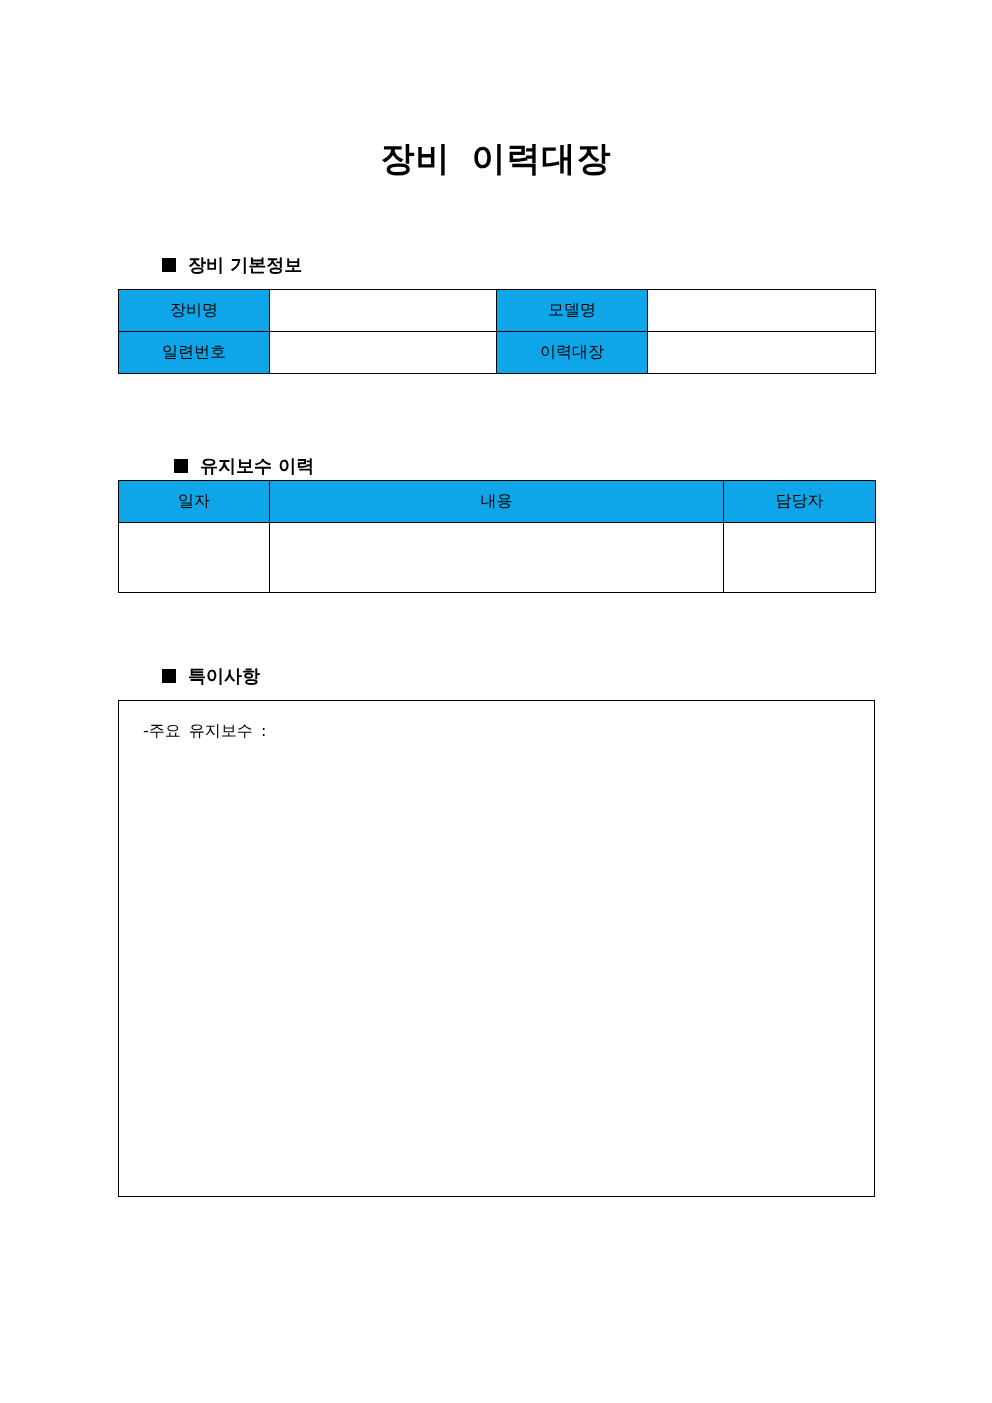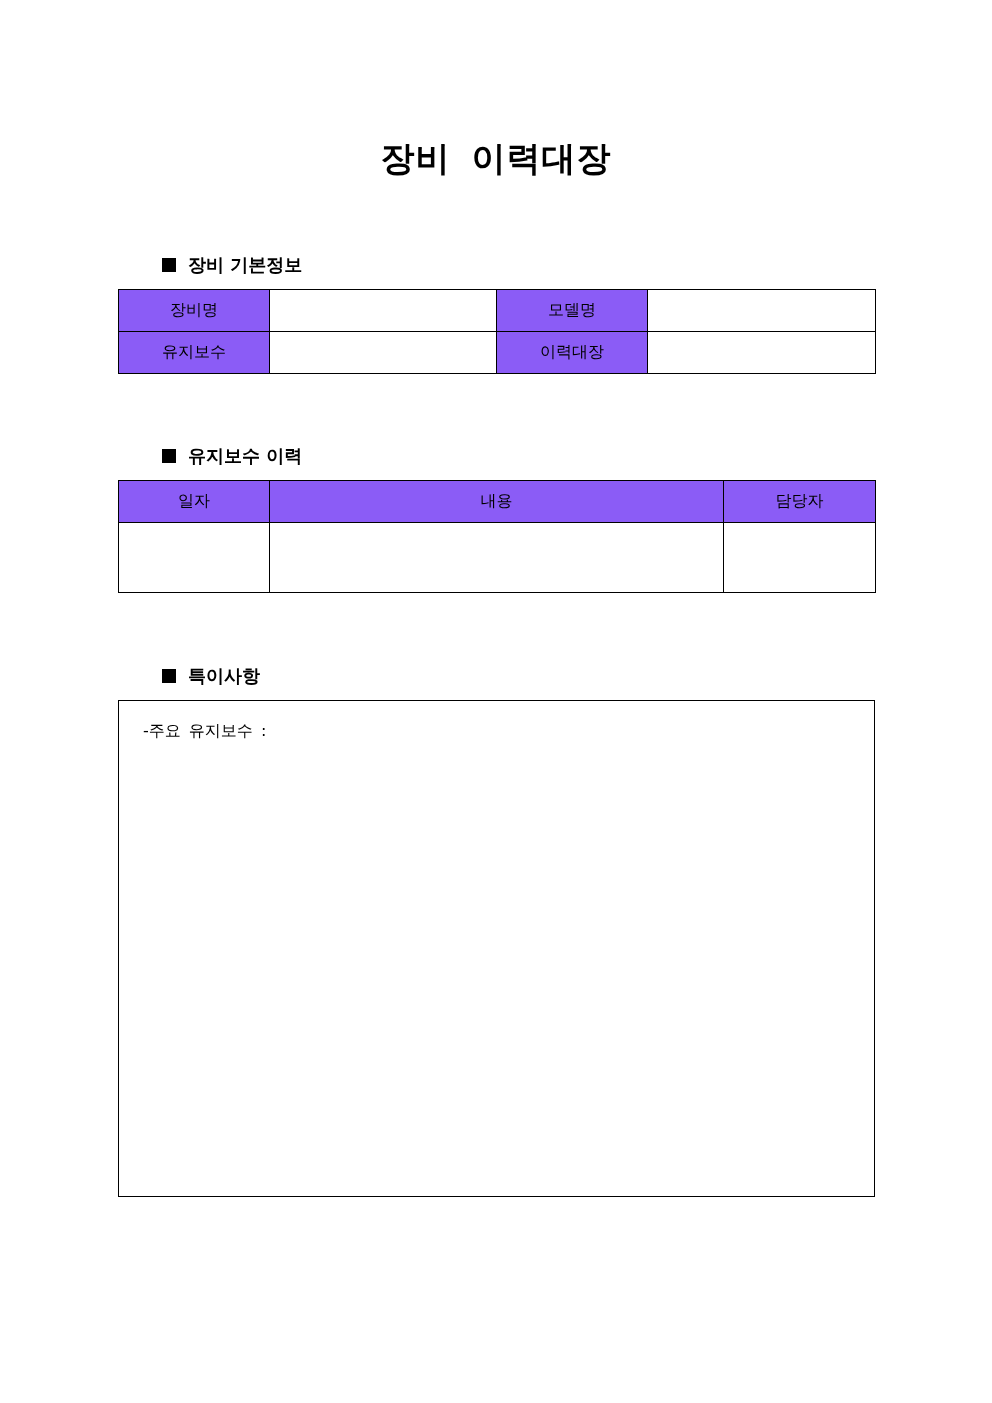--- a/index.html
+++ b/index.html
@@ -20,21 +20,21 @@
       display: inline-block; width: 14px; height: 14px; background: #000; margin-right: 12px;
     }
     table.grid {
       position: absolute; left: 118px; width: 757px; border-collapse: collapse;
       table-layout: fixed; font-size: 16px;
     }
     table.grid td, table.grid th {
       border: 1px solid #000; text-align: center; vertical-align: middle;
       font-weight: normal; padding: 0;
     }
-    table.grid .label { background: #8b5cf6; }
+    table.grid .label { background: #0ea5e9; }
     #t1 { top: 289px; }
     #t1 tr { height: 42px; }
     #t2 { top: 480px; }
     #t2 tr.head { height: 42px; }
     #t2 tr.body { height: 70px; }
     .notes-box {
       position: absolute; left: 118px; top: 700px; width: 755px; height: 495px;
       border: 1px solid #000;
     }
     .notes-text {
@@ -58,29 +58,29 @@
       <col style="width:228px">
   </colgroup>
   <tbody>
       <tr>
     <td class="label">장비명</td>
     <td></td>
     <td class="label">모델명</td>
     <td></td>
   </tr>
   <tr>
-    <td class="label">유지보수</td>
+    <td class="label">일련번호</td>
     <td></td>
     <td class="label">이력대장</td>
     <td></td>
   </tr>
 </tbody>
   </table>
 
-<div class="section-heading" style="top:444px;">
+<div class="section-heading" style="top:454px;margin-left:12px;">
   <span class="square"></span>
   <span>유지보수 이력</span>
 </div>
 <table class="grid" id="t2">
   <colgroup>
     <col style="width:151px">
       <col style="width:454px">
       <col style="width:152px">
   </colgroup>
   <tbody>

